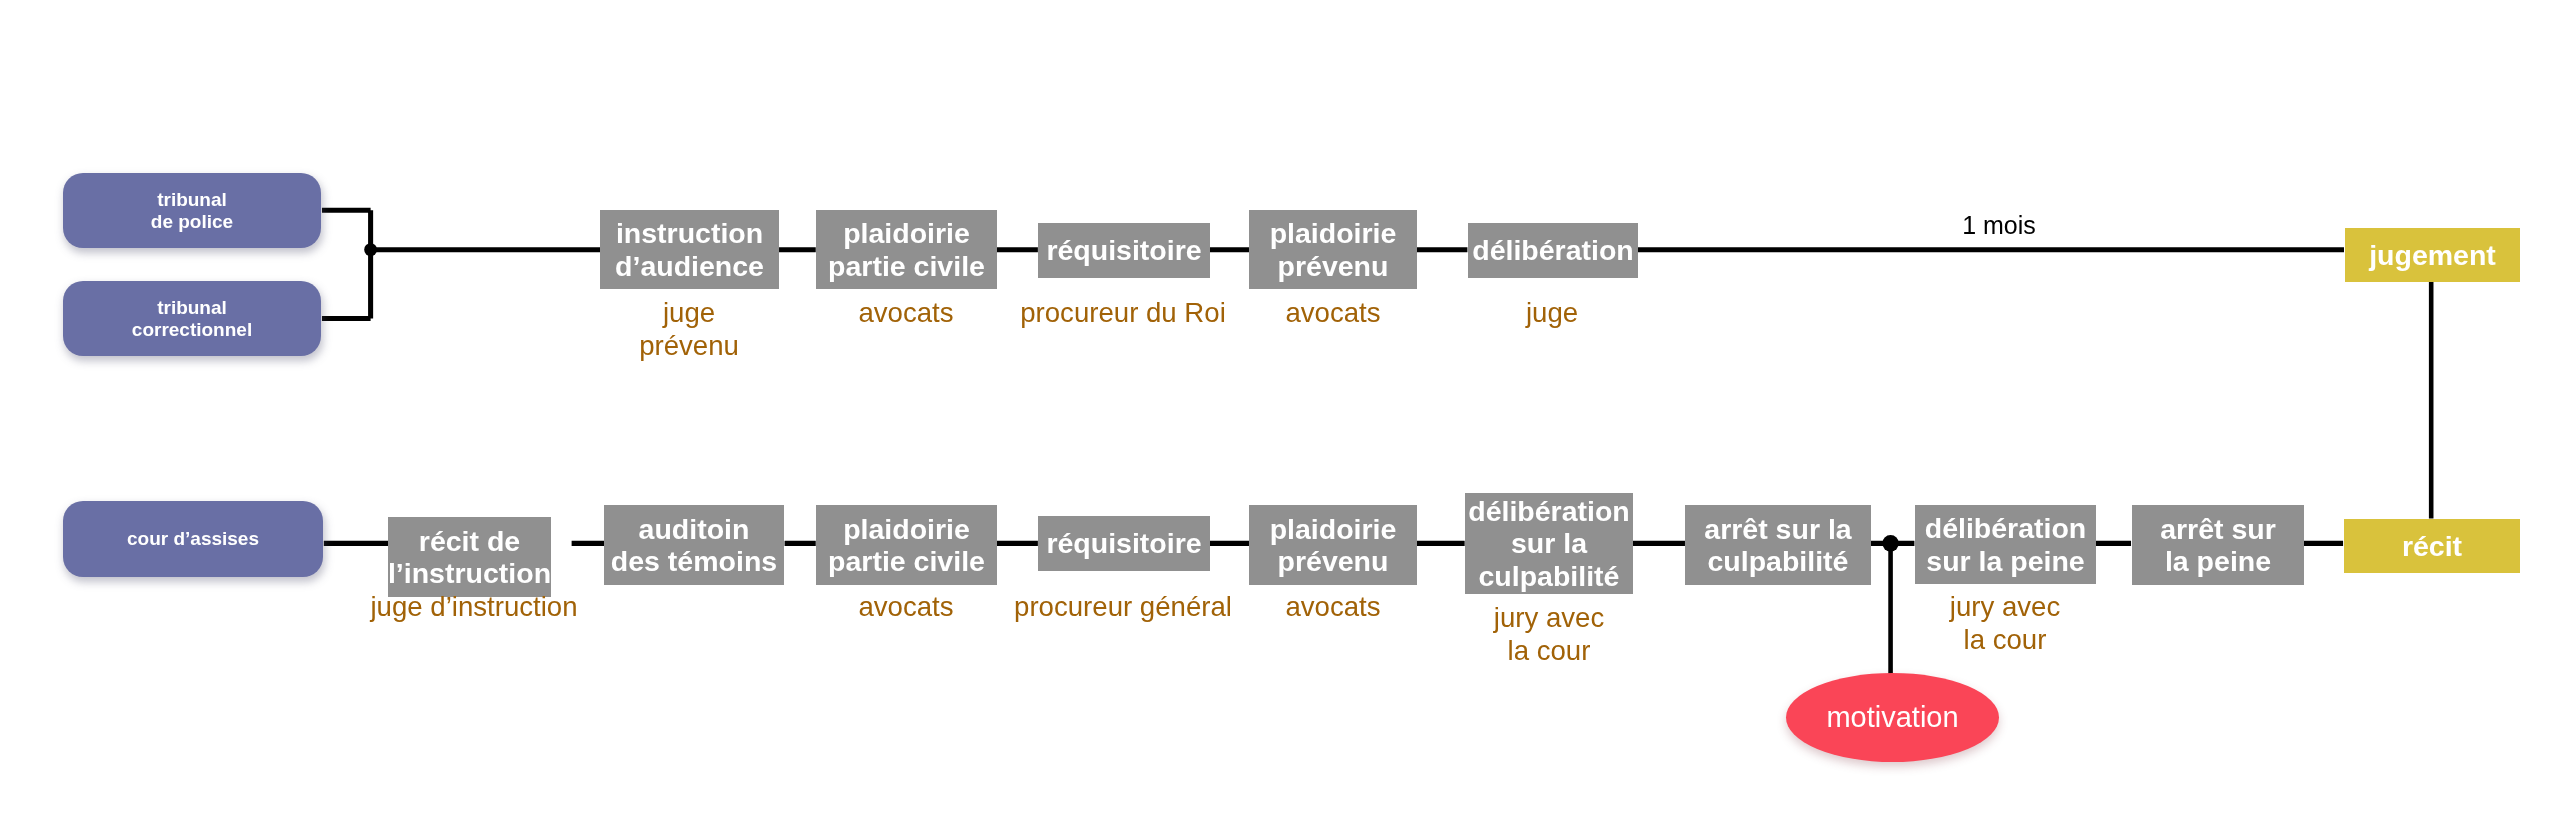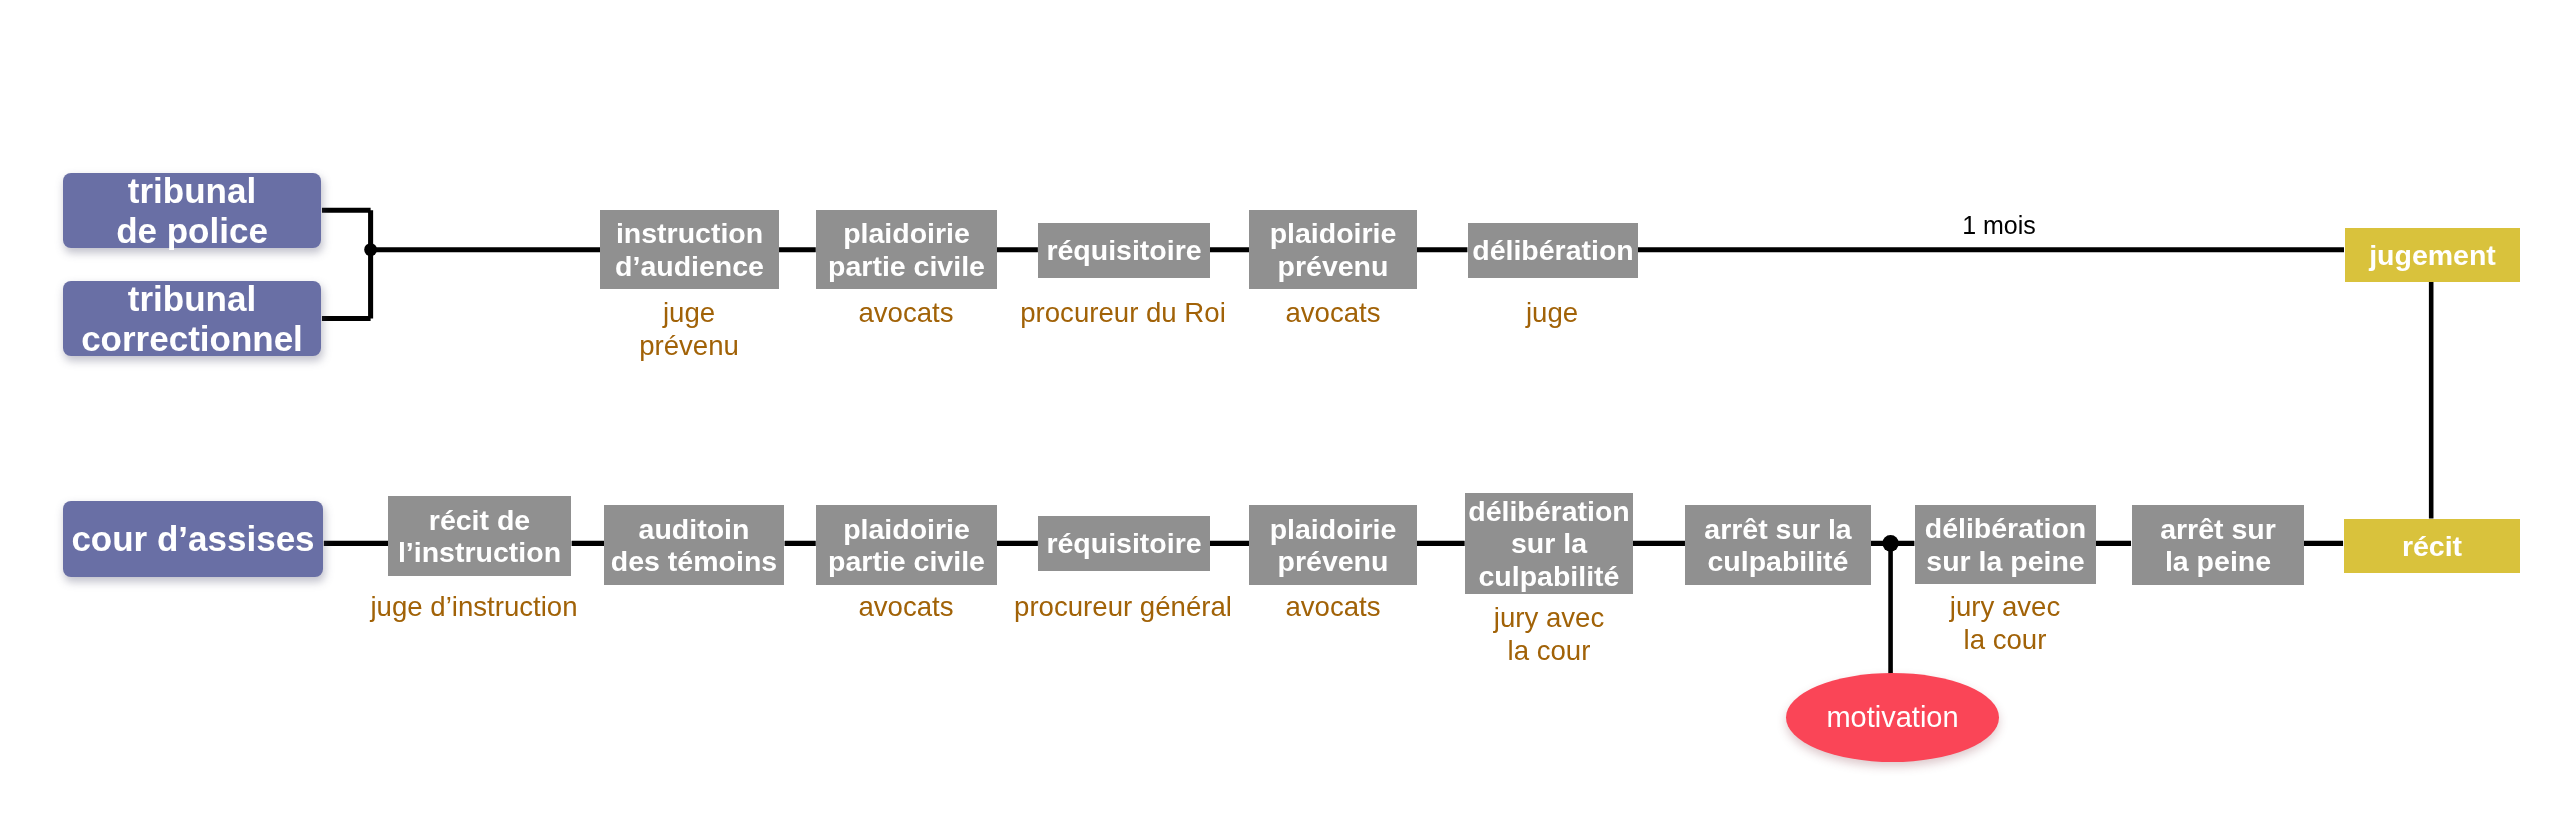--- a/index.html
+++ b/index.html
@@ -15,23 +15,23 @@
     position:absolute;z-index:1;
     display:flex;align-items:center;justify-content:center;
     text-align:center;white-space:pre-line;
     color:#ffffff;font-weight:700;font-size:28.5px;line-height:1.13;
     box-sizing:border-box;
   }
   .gray{background:var(--gray,#909090);}
   .yellow{background:var(--yellow,#d9c23c);}
   .blue{
     background:var(--blue,#696fa5);
-    border-radius:8px;
+    border-radius:20px;
     box-shadow:1.8px 4.6px 8.3px rgba(80,80,110,0.35);
-    font-size:35px;
+    font-size:19px;
   }
   .sub{
     position:absolute;z-index:1;
     text-align:center;white-space:pre-line;
     color:#a16207;font-weight:400;font-size:27.6px;line-height:1.18;
   }
   .duration{
     position:absolute;z-index:1;
     text-align:center;color:#000000;font-size:25px;font-weight:400;
   }
@@ -87,21 +87,21 @@
 
   <div class="box gray" style="left:1468px;top:223px;width:170px;height:55px">délibération</div>
   <div class="sub" style="left:1414px;top:297px;width:276px">juge</div>
 
   <div class="duration" style="left:1907px;top:211px;width:184px">1 mois</div>
 
   <div class="box yellow" style="left:2345px;top:228px;width:175px;height:54px">jugement</div>
 
   <div class="box blue" style="left:63px;top:501px;width:260px;height:76px">cour d’assises</div>
 
-  <div class="box gray" style="left:388px;top:496px;width:183px;height:80px">récit de
+  <div class="box gray" style="left:388px;top:517px;width:163px;height:80px">récit de
 l’instruction</div>
   <div class="sub" style="left:336px;top:591px;width:276px">juge d’instruction</div>
 
   <div class="box gray" style="left:604px;top:505px;width:180px;height:80px">auditoin
 des témoins</div>
 
   <div class="box gray" style="left:816px;top:505px;width:181px;height:80px">plaidoirie
 partie civile</div>
   <div class="sub" style="left:768px;top:591px;width:276px">avocats</div>
 

